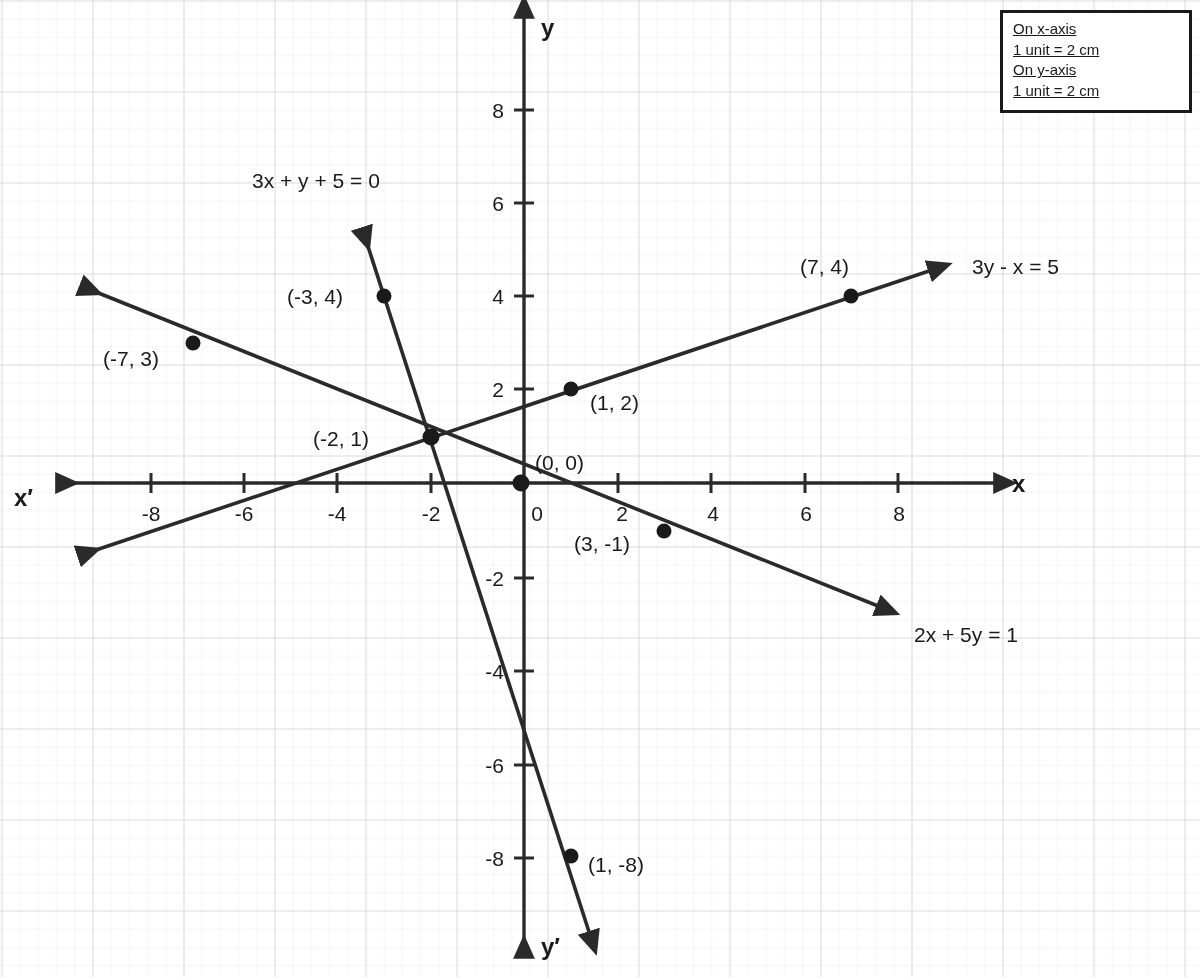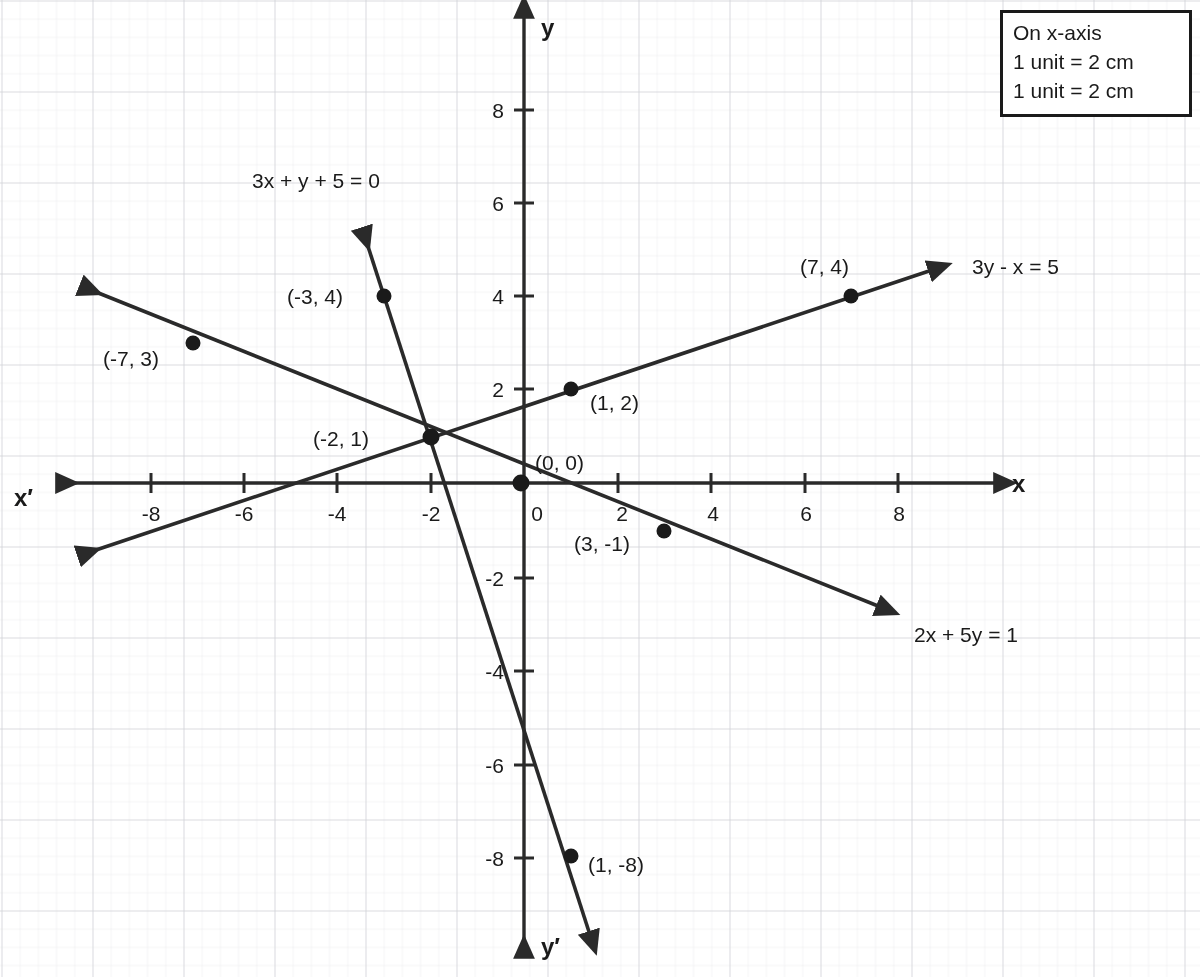--- a/index.html
+++ b/index.html
@@ -43,24 +43,25 @@
     position: absolute;
     right: 8px;
     top: 10px;
     width: 192px;
     border: 3px solid #1a1a1a;
     background: #ffffff;
     padding: 6px 10px 8px 10px;
     box-sizing: border-box;
   }
   .legend-line {
-    font-size: 21px;
+    font-size: 15px;
     color: #1a1a1a;
     line-height: 1.38;
     white-space: nowrap;
+    text-decoration: underline;
   }
 </style>
 </head>
 <body>
 
 <div id="stage">
 
   <svg id="grid-layer" viewBox="0 0 1200 977" xmlns="http://www.w3.org/2000/svg">
     <defs>
       <pattern id="minor" width="18.2" height="18.2" patternUnits="userSpaceOnUse">
@@ -175,16 +176,17 @@
     <g class="graph-text line-label">
       <text x="252" y="188">3x + y + 5 = 0</text>
       <text x="972" y="274">3y - x = 5</text>
       <text x="914" y="642">2x + 5y = 1</text>
     </g>
   </svg>
 
   <div class="legend-box">
     <div class="legend-line">On x-axis</div>
     <div class="legend-line">1 unit = 2 cm</div>
+    <div class="legend-line">On y-axis</div>
     <div class="legend-line">1 unit = 2 cm</div>
   </div>
 
 </div>
 
 </body></html>

